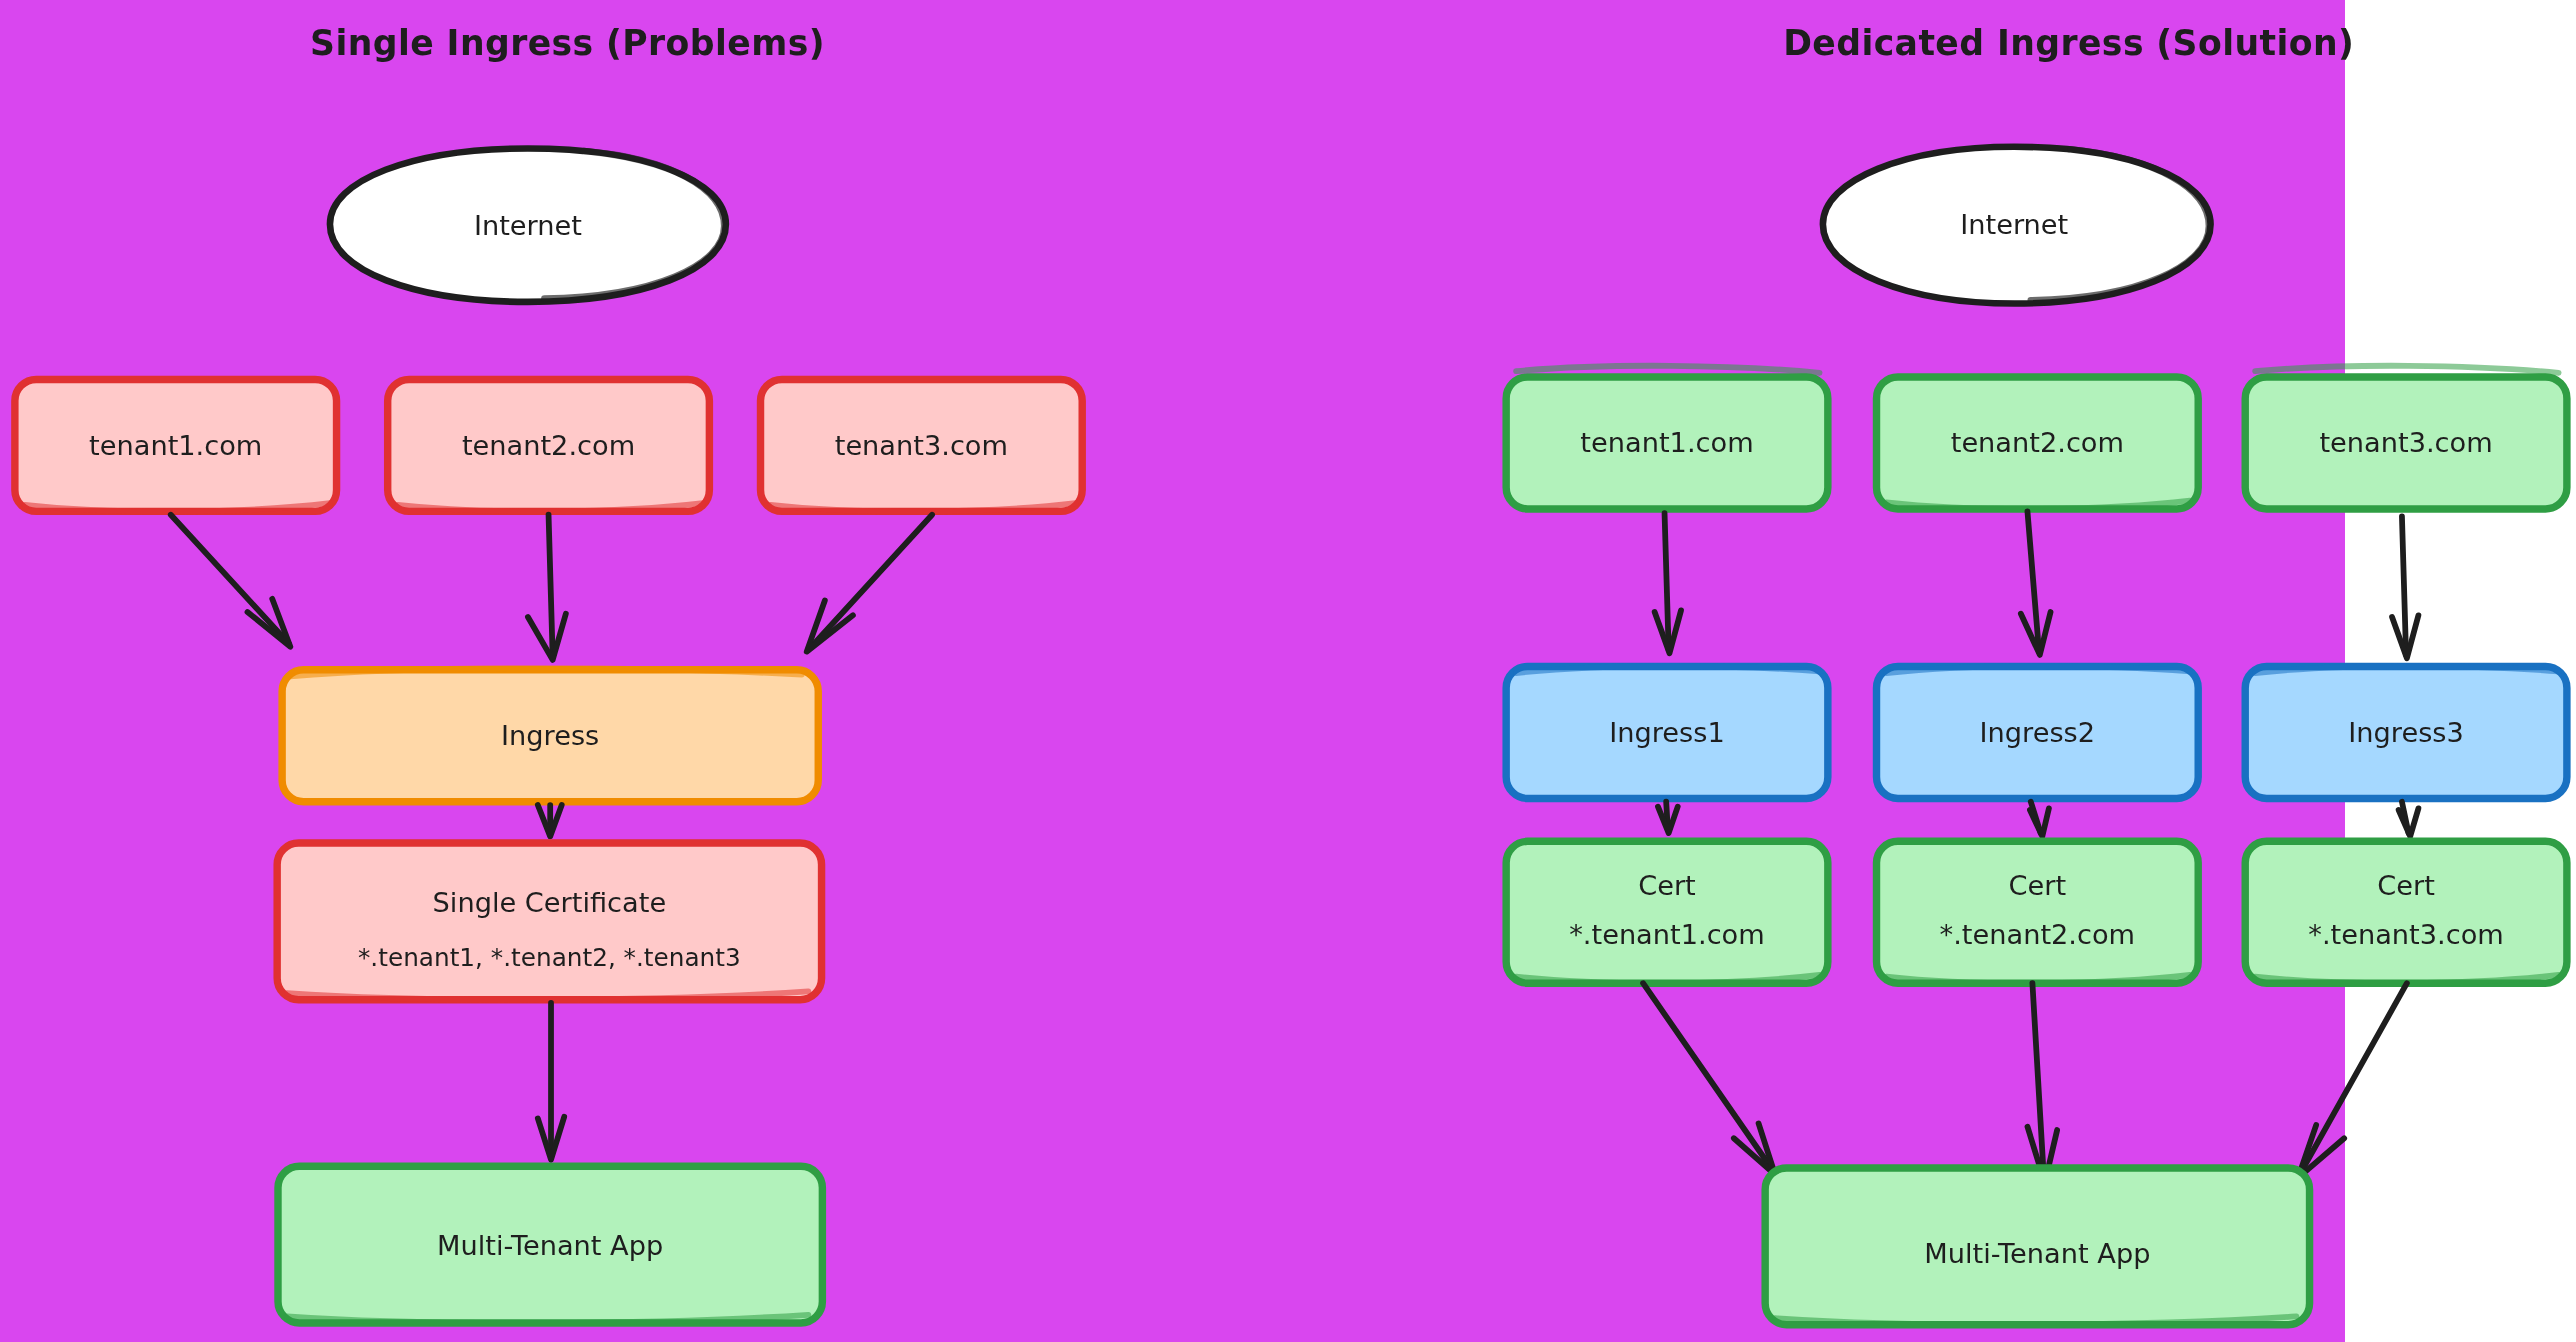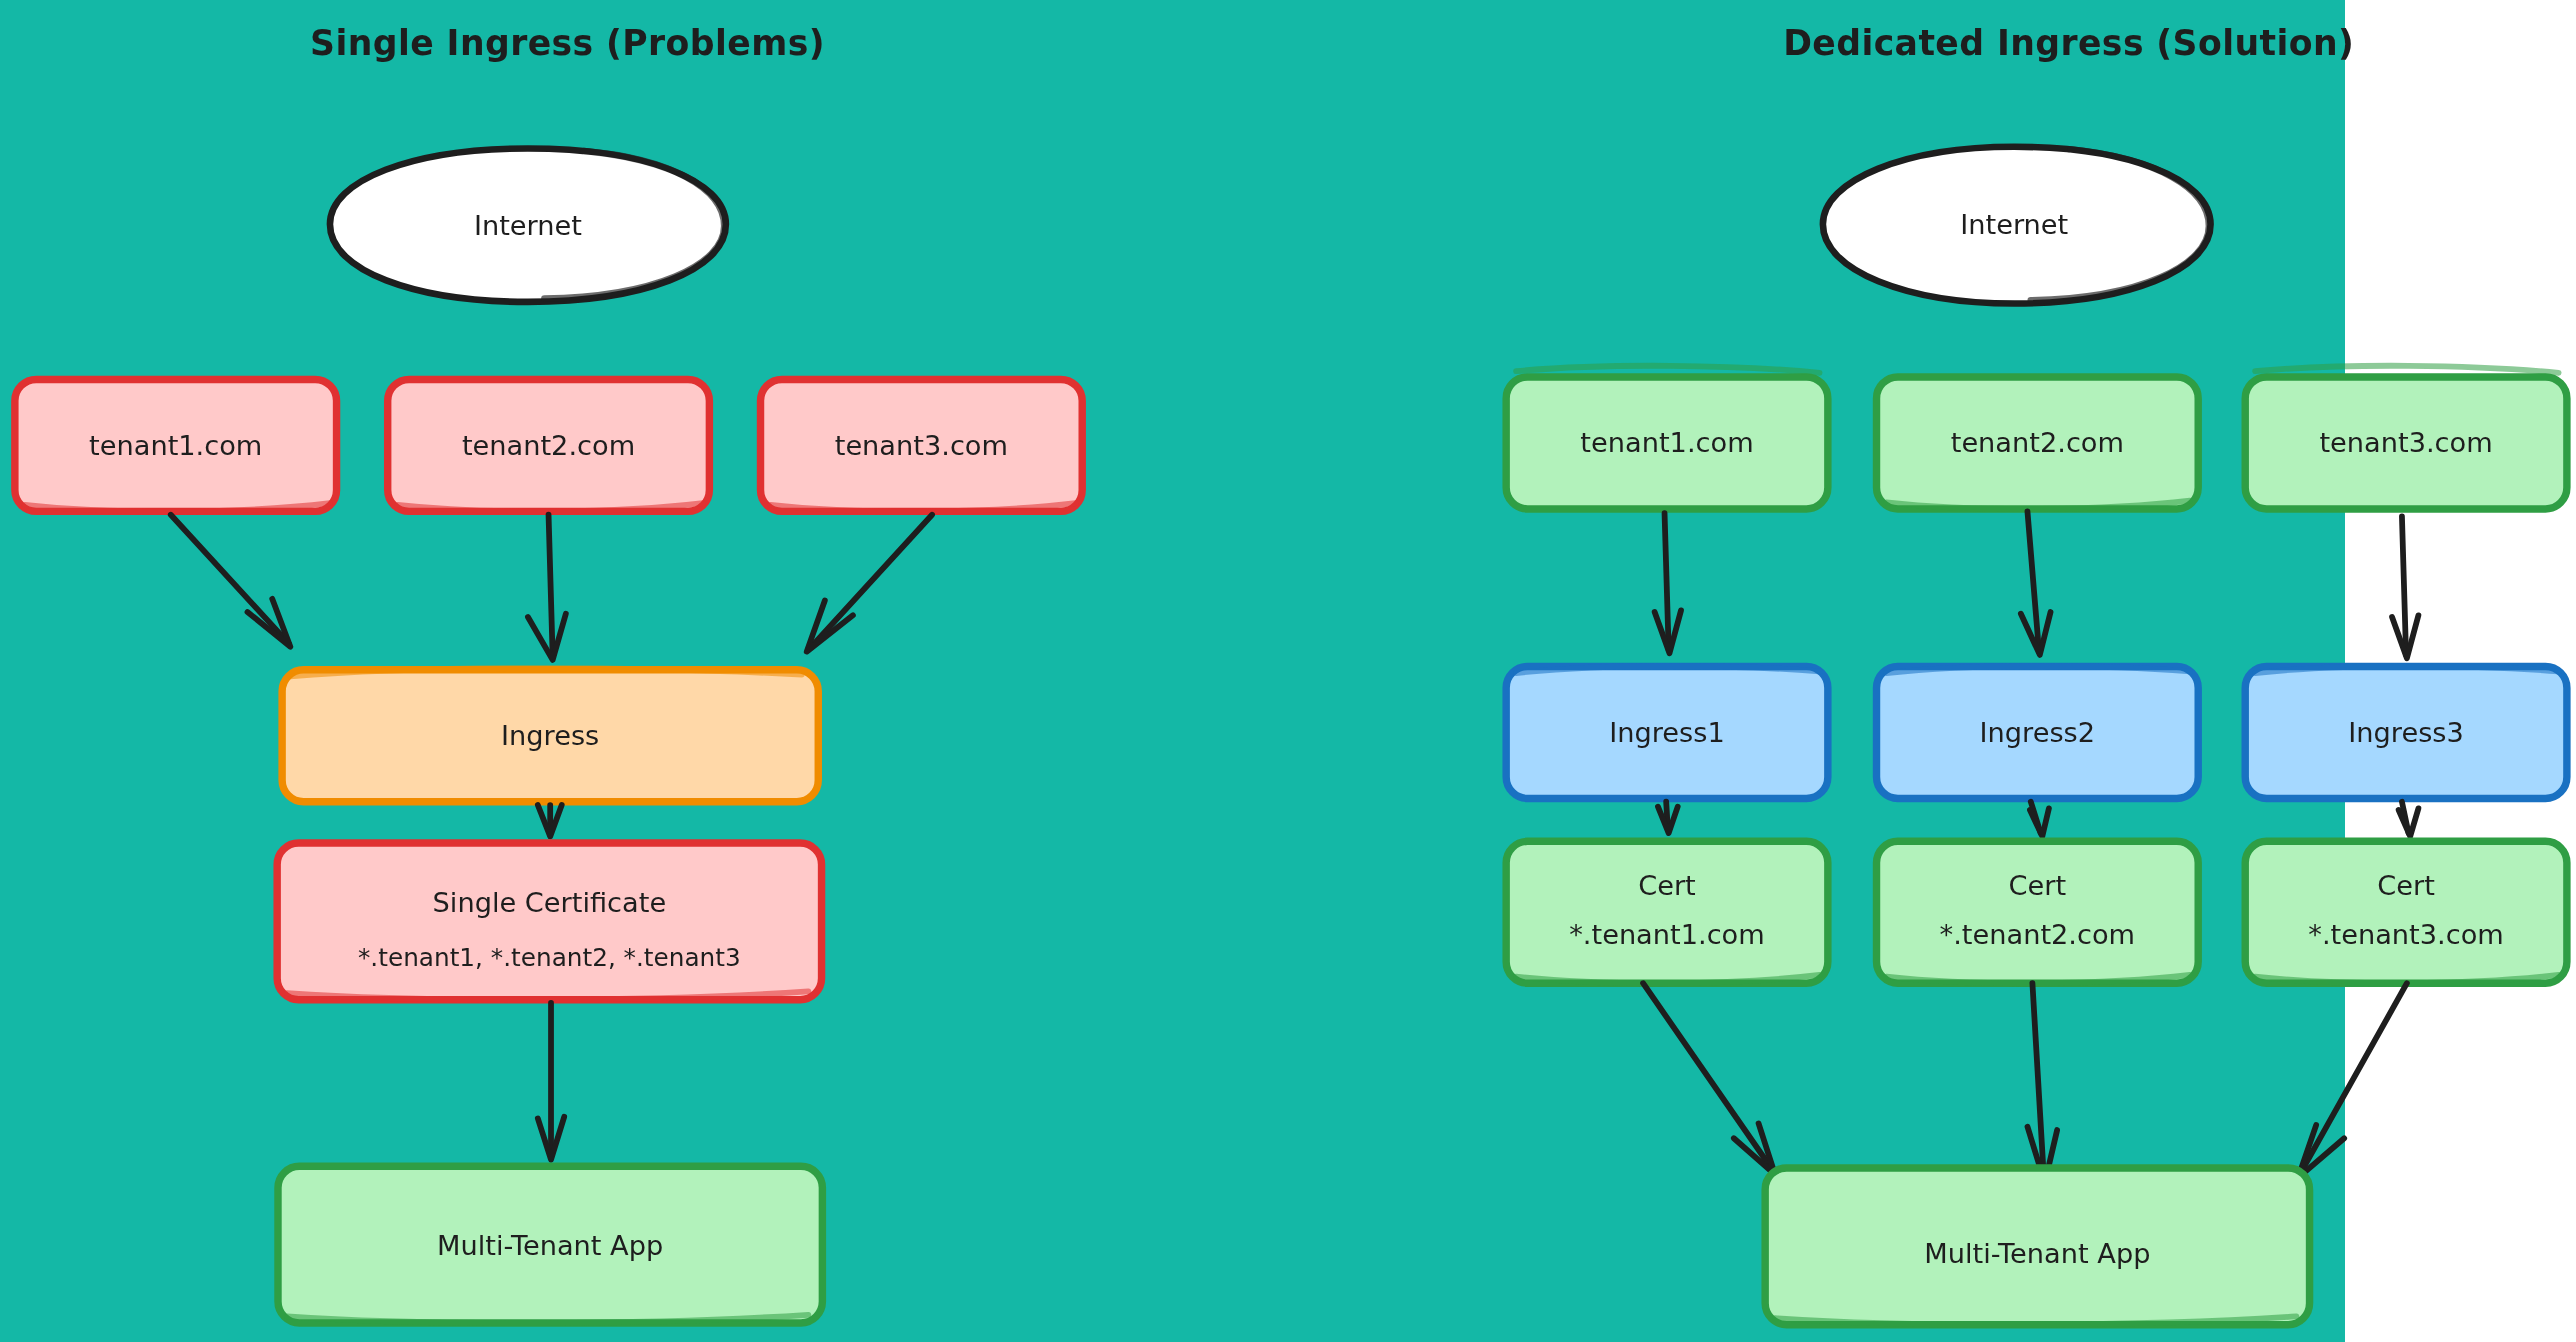--- a/index.html
+++ b/index.html
@@ -10,21 +10,21 @@
   body {
     width: 2576px;
     height: 1342px;
     overflow: hidden;
     font-family: "DejaVu Sans", sans-serif;
   }
   #stage {
     position: relative;
     width: 2345px;
     height: 1342px;
-    background: #14b8a6;
+    background: #d946ef;
   }
   svg#diagram {
     position: absolute;
     left: 0;
     top: 0;
     width: 2576px;
     height: 1342px;
   }
   .node-rect {
     stroke-width: 9;

